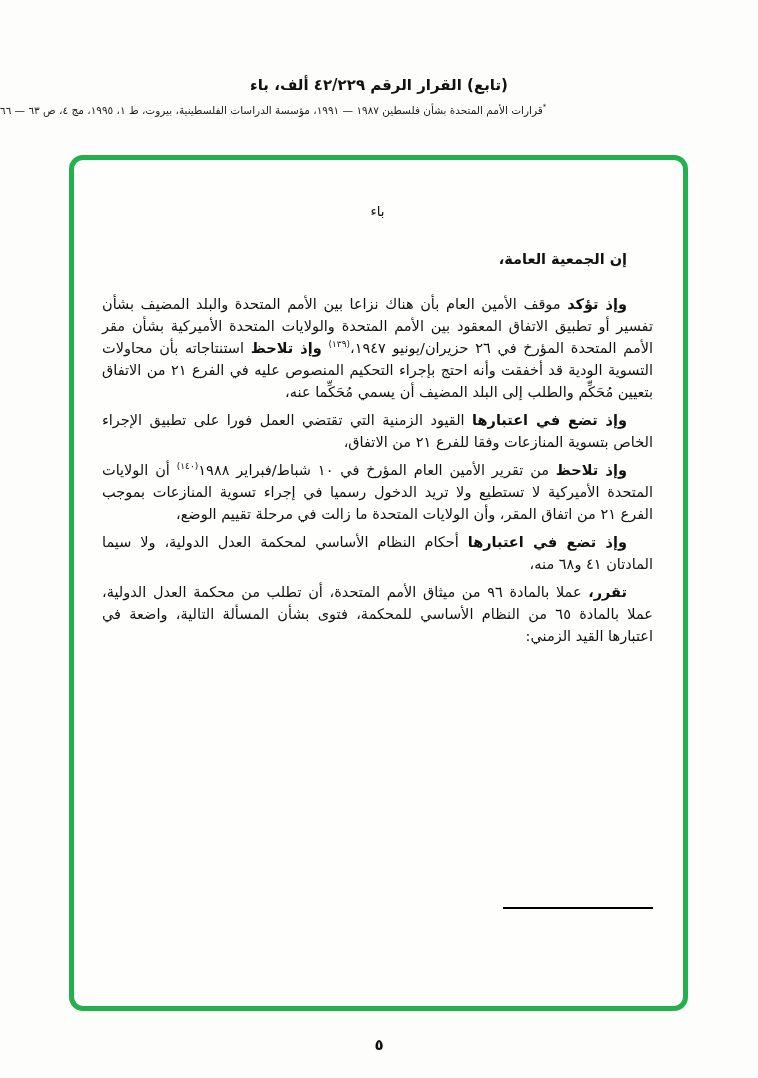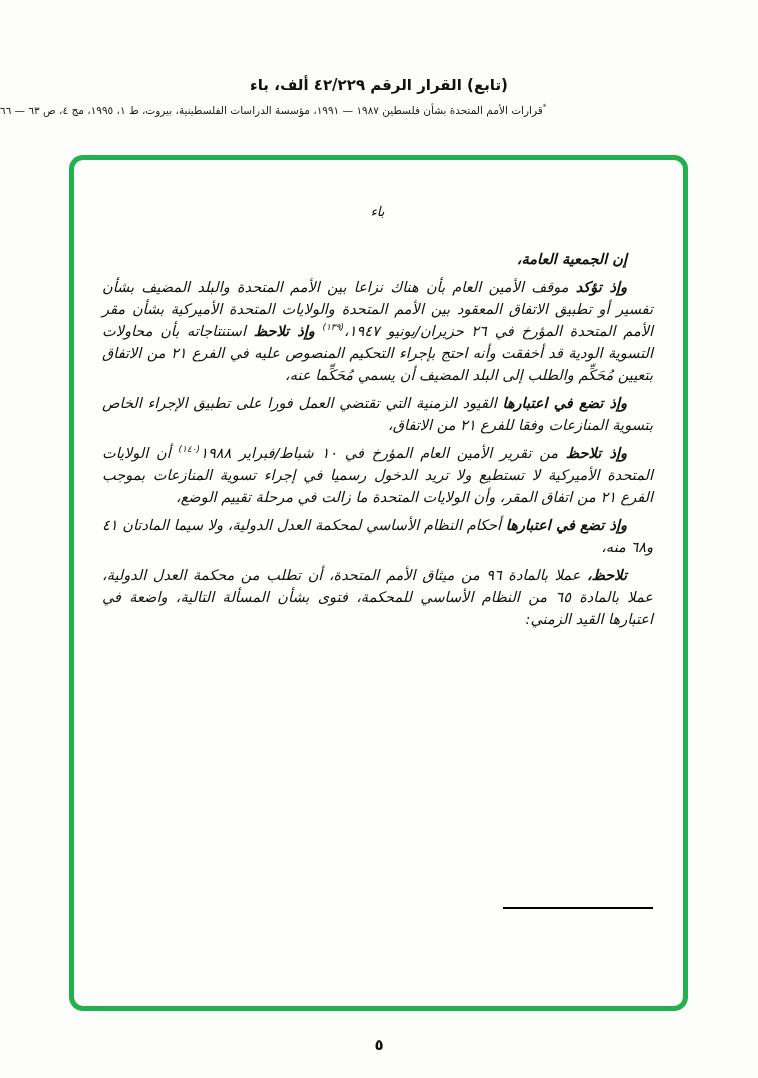--- a/index.html
+++ b/index.html
@@ -24,27 +24,27 @@
   .source-line sup { font-size: 7px; }
   .doc-frame {
     position: absolute; left: 69px; top: 155px;
     width: 619px; height: 856px;
     border: 5px solid #22b14c; border-radius: 14px;
     background: #fefefc;
   }
   .doc-content {
     position: absolute; top: 40px; right: 30px; left: 28px;
     direction: rtl; text-align: justify;
-    font-size: 14.5px; line-height: 22px; font-style: italic;
+    font-size: 14.5px; line-height: 22px;
   }
   .section-heading {
     text-align: center; font-size: 13.5px; margin-bottom: 26px;
   }
   .opening {
-    font-weight: bold; text-indent: 26px; margin-bottom: 6px;
+    font-weight: bold; text-indent: 26px; margin-bottom: 23px;
   }
   .para { margin-bottom: 6px; text-indent: 26px; }
   .para .lead { font-weight: bold; }
   .para sup, .doc-content sup { font-size: 9px; line-height: 0; }
   .footnote-block {
     position: absolute; right: 30px; left: 28px; bottom: 88px;
     direction: rtl;
   }
   .footnote-rule {
     width: 150px; height: 2px; background: #000; margin-bottom: 9px;
@@ -73,21 +73,21 @@
     <div class="doc-content">
       <div class="section-heading">باء</div>
 
       <p class="opening">إن الجمعية العامة،</p>
 
       <div>
           <p class="para"><span class="lead">وإذ تؤكد</span><span> موقف الأمين العام بأن هناك نزاعا بين الأمم المتحدة والبلد المضيف بشأن تفسير أو تطبيق الاتفاق المعقود بين الأمم المتحدة والولايات المتحدة الأميركية بشأن مقر الأمم المتحدة المؤرخ في ٢٦ حزيران/يونيو ١٩٤٧،</span><sup>(١٣٩)</sup><span> </span><span class="lead">وإذ تلاحظ</span><span> استنتاجاته بأن محاولات التسوية الودية قد أخفقت وأنه احتج بإجراء التحكيم المنصوص عليه في الفرع ٢١ من الاتفاق بتعيين مُحَكِّم والطلب إلى البلد المضيف أن يسمي مُحَكِّما عنه،</span></p>
           <p class="para"><span class="lead">وإذ تضع في اعتبارها</span><span> القيود الزمنية التي تقتضي العمل فورا على تطبيق الإجراء الخاص بتسوية المنازعات وفقا للفرع ٢١ من الاتفاق،</span></p>
           <p class="para"><span class="lead">وإذ تلاحظ</span><span> من تقرير الأمين العام المؤرخ في ١٠ شباط/فبراير ١٩٨٨</span><sup>(١٤٠)</sup><span> أن الولايات المتحدة الأميركية لا تستطيع ولا تريد الدخول رسميا في إجراء تسوية المنازعات بموجب الفرع ٢١ من اتفاق المقر، وأن الولايات المتحدة ما زالت في مرحلة تقييم الوضع،</span></p>
           <p class="para"><span class="lead">وإذ تضع في اعتبارها</span><span> أحكام النظام الأساسي لمحكمة العدل الدولية، ولا سيما المادتان ٤١ و٦٨ منه،</span></p>
-          <p class="para"><span class="lead">تلاحظ،</span><span> عملا بالمادة ٩٦ من ميثاق الأمم المتحدة، أن تطلب من محكمة العدل الدولية، عملا بالمادة ٦٥ من النظام الأساسي للمحكمة، فتوى بشأن المسألة التالية، واضعة في اعتبارها القيد الزمني:</span></p>
+          <p class="para"><span class="lead">تقرر،</span><span> عملا بالمادة ٩٦ من ميثاق الأمم المتحدة، أن تطلب من محكمة العدل الدولية، عملا بالمادة ٦٥ من النظام الأساسي للمحكمة، فتوى بشأن المسألة التالية، واضعة في اعتبارها القيد الزمني:</span></p>
         </div>
     </div>
 
     <div class="footnote-block">
       <div class="footnote-rule"></div>
     </div>
 
   </div>
 
   <div class="page-number">٥</div>

